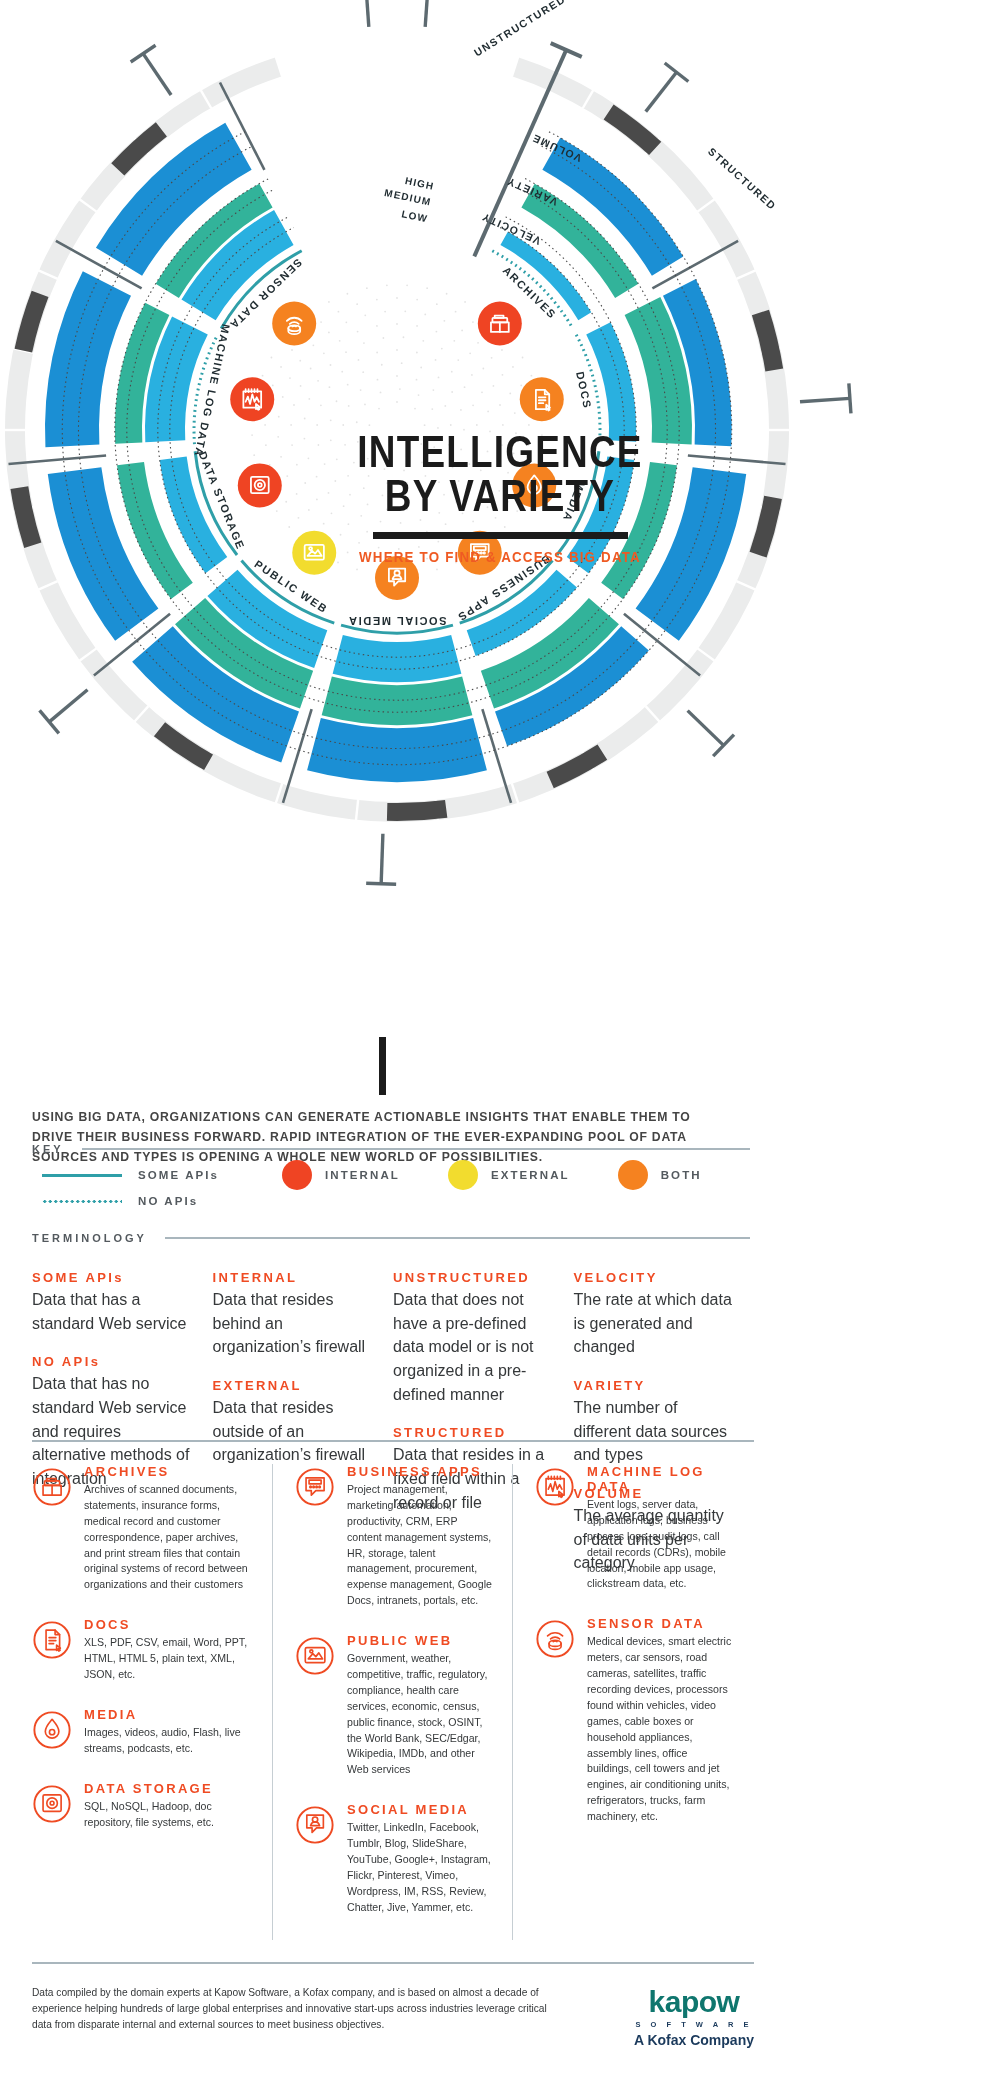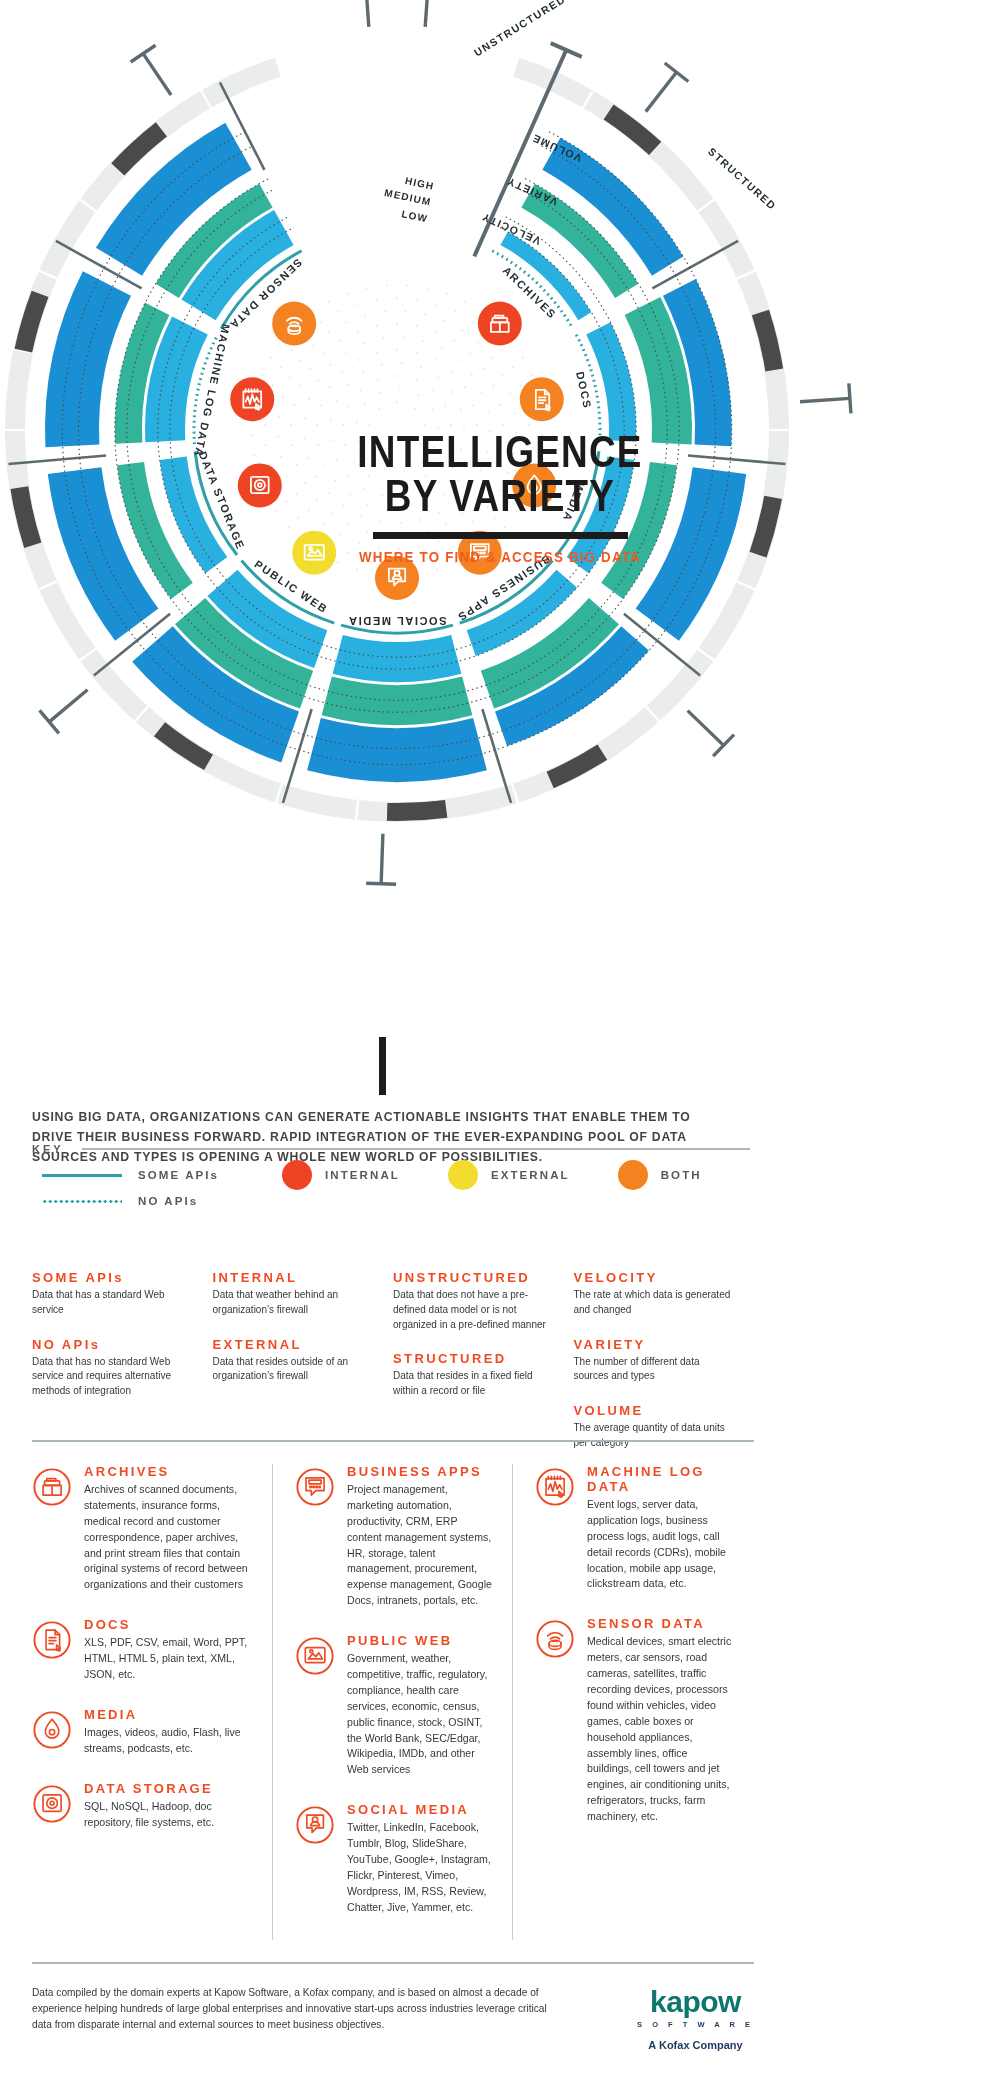--- a/index.html
+++ b/index.html
@@ -73,21 +73,21 @@
   
   .terms { position:absolute; left:32px; top:1248px; width:722px; }
   .terms-grid { display:flex; margin-top:22px; }
   .terms-col { flex:1; padding-right:18px; }
   .term { margin-bottom:19px; }
   .term-t {
     font-family:"Liberation Sans Narrow","Liberation Sans",sans-serif;
     font-weight:bold; font-size:13px; letter-spacing:2.4px; color:#ef4b23;
     margin-bottom:3px;
   }
-  .term-d { font-size:10px; line-height:1.48; color:#35383a; }
+  .term-d { font-size:16px; line-height:1.48; color:#35383a; }
 
   
   .descs { position:absolute; left:32px; top:1440px; width:722px; }
   .descs-rule { height:2px; background:#a9b6bd; width:722px; }
   .descs-grid { display:flex; margin-top:22px; }
   .dcol { width:240px; padding-right:20px; position:relative; }
   .dcol.mid { padding-left:22px; border-left:1.5px solid #c6ced3; }
   .dcol.right { padding-left:22px; border-left:1.5px solid #c6ced3; }
   .ditem { display:flex; gap:12px; margin-bottom:24px; align-items:flex-start; }
   .dicon { flex:0 0 auto; width:40px; height:40px; margin-top:2px; }
@@ -103,21 +103,21 @@
   .foot-rule { position:absolute; left:32px; top:1962px; width:722px; height:2px; background:#a9b6bd; }
   .foot { position:absolute; left:32px; top:1985px; width:722px; display:flex; justify-content:space-between; align-items:flex-start; }
   .foot-text { font-size:10.2px; line-height:1.55; color:#35383a; width:520px;
     font-family:"Liberation Sans Narrow","Liberation Sans",sans-serif; }
   .logo { text-align:center; padding-top:2px; }
   .logo-main {
     font-family:"Liberation Sans Narrow","Liberation Sans",sans-serif;
     font-weight:bold; font-size:30px; color:#0f766e; letter-spacing:-0.5px; line-height:1;
   }
   .logo-sub { font-size:7.5px; letter-spacing:4px; color:#1b3a5c; margin-top:3px; font-weight:bold; }
-  .logo-sub2 { font-size:11px; color:#1b3a5c; margin-top:10px; font-weight:bold; }
+  .logo-sub2 { font-size:14px; color:#1b3a5c; margin-top:3px; font-weight:bold; }
 </style>
 </head>
 <body>
 
 <div class="page">
 
   <div class="chart-wrap">
     <svg width="1000" height="1000" viewBox="0 0 1000 1000">
       <defs>
         <g id="tickmark"></g>
@@ -658,37 +658,41 @@
         <div class="dot" style="background:#f2dc2e"></div>
         <div class="key-lab">EXTERNAL</div>
       </div>
       <div class="key-dot-item">
         <div class="dot" style="background:#f58220"></div>
         <div class="key-lab">BOTH</div>
       </div>
     </div>
   </div>
 
+  <div class="sec-head" style="left:32px; top:1232px;">
+    <div class="lbl">TERMINOLOGY</div>
+    <div class="ln"></div>
+  </div>
 
   <div class="terms">
     <div class="terms-grid" id="terms-grid">
         <div class="terms-col">
           <div class="term">
             <div class="term-t">SOME APIs</div>
             <div class="term-d">Data that has a standard Web service</div>
           </div>
           <div class="term">
             <div class="term-t">NO APIs</div>
             <div class="term-d">Data that has no standard Web service and requires alternative methods of integration</div>
           </div>
         </div>
         <div class="terms-col">
           <div class="term">
             <div class="term-t">INTERNAL</div>
-            <div class="term-d">Data that weather behind an organization’s firewall</div>
+            <div class="term-d">Data that resides behind an organization’s firewall</div>
           </div>
           <div class="term">
             <div class="term-t">EXTERNAL</div>
             <div class="term-d">Data that resides outside of an organization’s firewall</div>
           </div>
         </div>
         <div class="terms-col">
           <div class="term">
             <div class="term-t">UNSTRUCTURED</div>
             <div class="term-d">Data that does not have a pre-defined data model or is not organized in a pre-defined manner</div>

